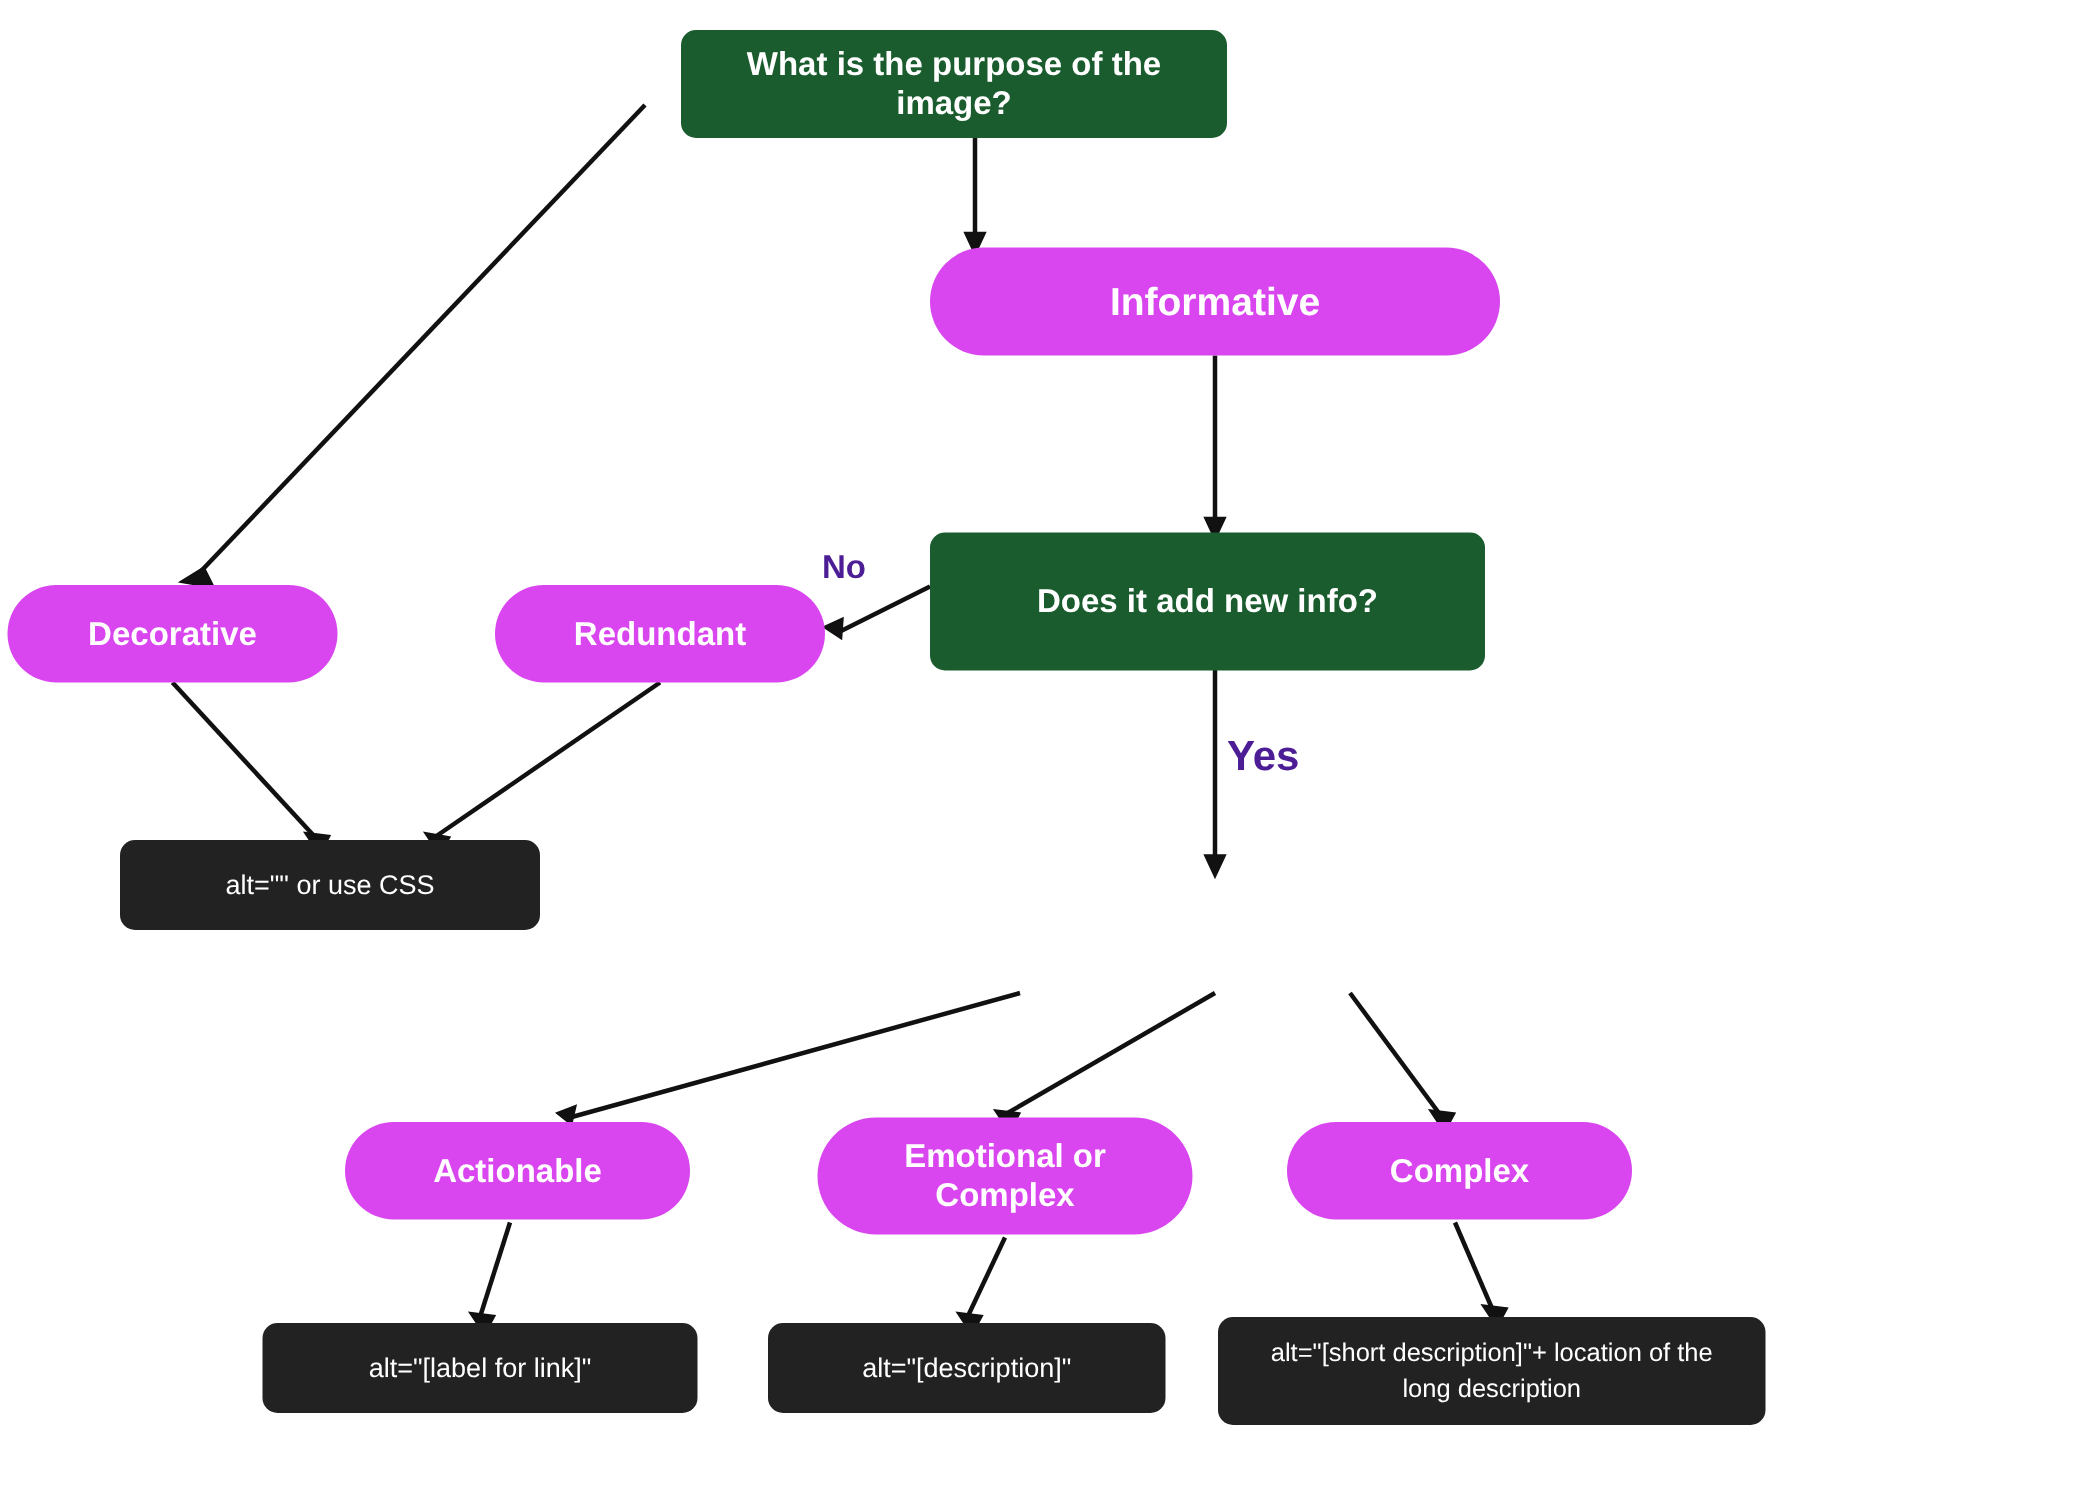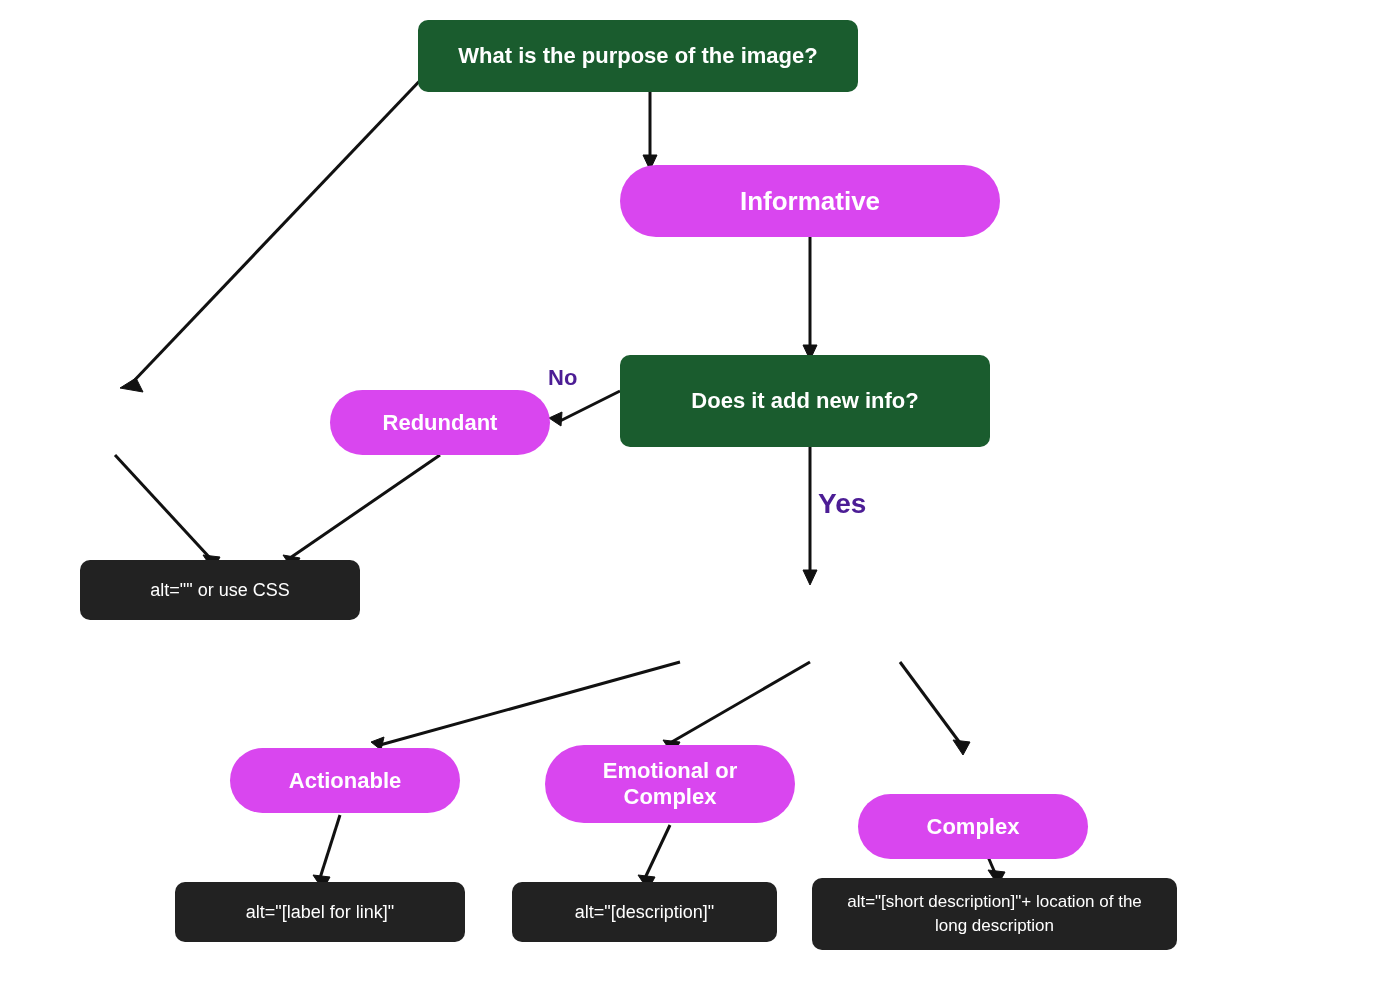--- a/index.html
+++ b/index.html
@@ -108,41 +108,42 @@
     <line x1="340" y1="815" x2="320" y2="878"></line>
     <polygon points="313,875 323,890 330,877"></polygon>
 
     <line x1="670" y1="825" x2="645" y2="878"></line>
     <polygon points="638,875 648,890 655,877"></polygon>
 
     <line x1="970" y1="815" x2="995" y2="873"></line>
     <polygon points="988,870 998,885 1005,872"></polygon>
   </svg>
 
-  <div class="node node-green" style="left:418px; top:20px; width:440px; height:72px; font-size:22px;">What is the purpose of the image?</div>
+  <div class="node node-green" style="left:454px; top:20px; width:364px; height:72px; font-size:22px;">What is the purpose of the image?</div>
 
   <div class="node node-blue" style="left:620px; top:165px; width:380px; height:72px; font-size:26px;">Informative</div>
 
   <div class="node node-green" style="left:620px; top:355px; width:370px; height:92px; font-size:22px;text-align:right;">Does it add new info?</div>
 
+  <div class="node node-blue" style="left:5px; top:390px; width:220px; height:65px; font-size:22px;">Decorative</div>
 
   <div class="node node-blue" style="left:330px; top:390px; width:220px; height:65px; font-size:22px;">Redundant</div>
 
   <div class="label-text" style="left:548px; top:365px; font-size:22px;">No</div>
 
 
   <div class="label-text" style="left:818px; top:488px; font-size:28px;">Yes</div>
 
   <div class="node node-dark" style="left:80px; top:560px; width:280px; height:60px; font-size:18px;">alt="" or use CSS</div>
 
   <div class="node node-blue" style="left:230px; top:748px; width:230px; height:65px; font-size:22px;">Actionable</div>
 
   <div class="node node-blue" style="left:545px; top:745px; width:250px; height:78px; font-size:22px;">Emotional or Complex</div>
 
-  <div class="node node-blue" style="left:858px; top:748px; width:230px; height:65px; font-size:22px;margin-top:46px;">Complex</div>
+  <div class="node node-blue" style="left:858px; top:748px; width:230px; height:65px; font-size:22px;">Complex</div>
 
   <div class="node node-dark" style="left:175px; top:882px; width:290px; height:60px; font-size:18px;">alt="[label for link]"</div>
 
   <div class="node node-dark" style="left:512px; top:882px; width:265px; height:60px; font-size:18px;">alt="[description]"</div>
 
   <div class="node node-dark" style="left:812px; top:878px; width:365px; height:72px; font-size:17px; line-height:1.4;">alt="[short description]"+ location of the long description</div>
 
 </div>
 
 </body></html>

